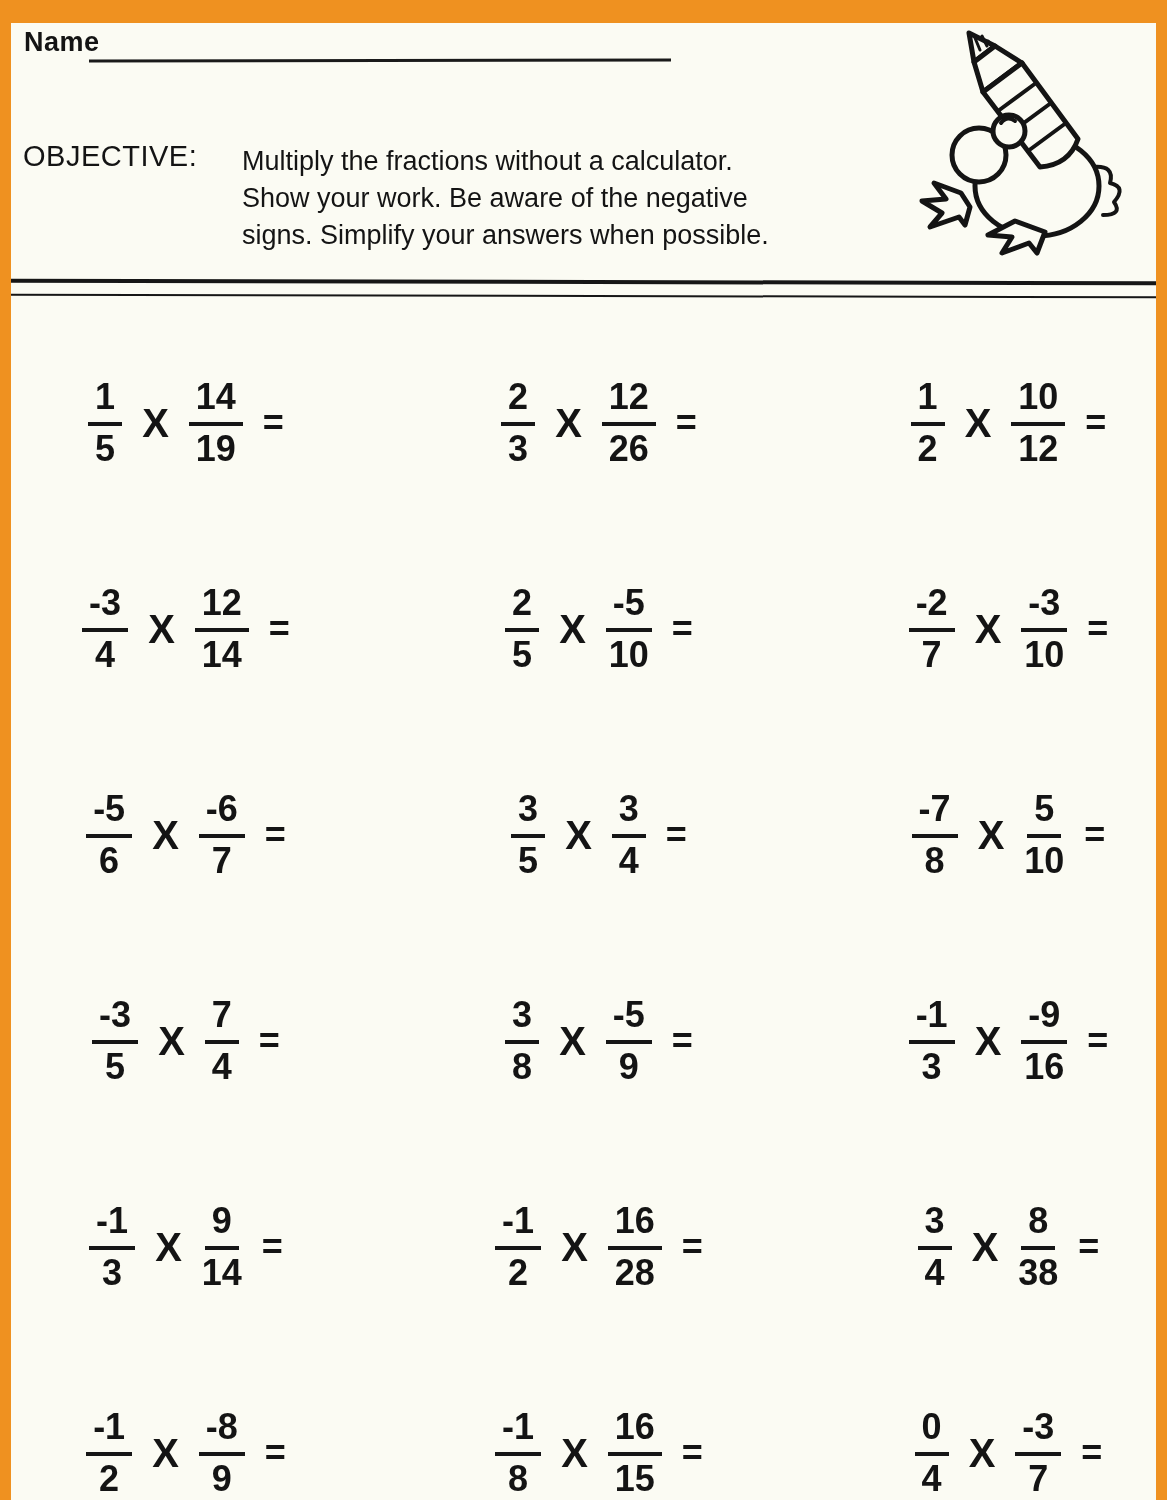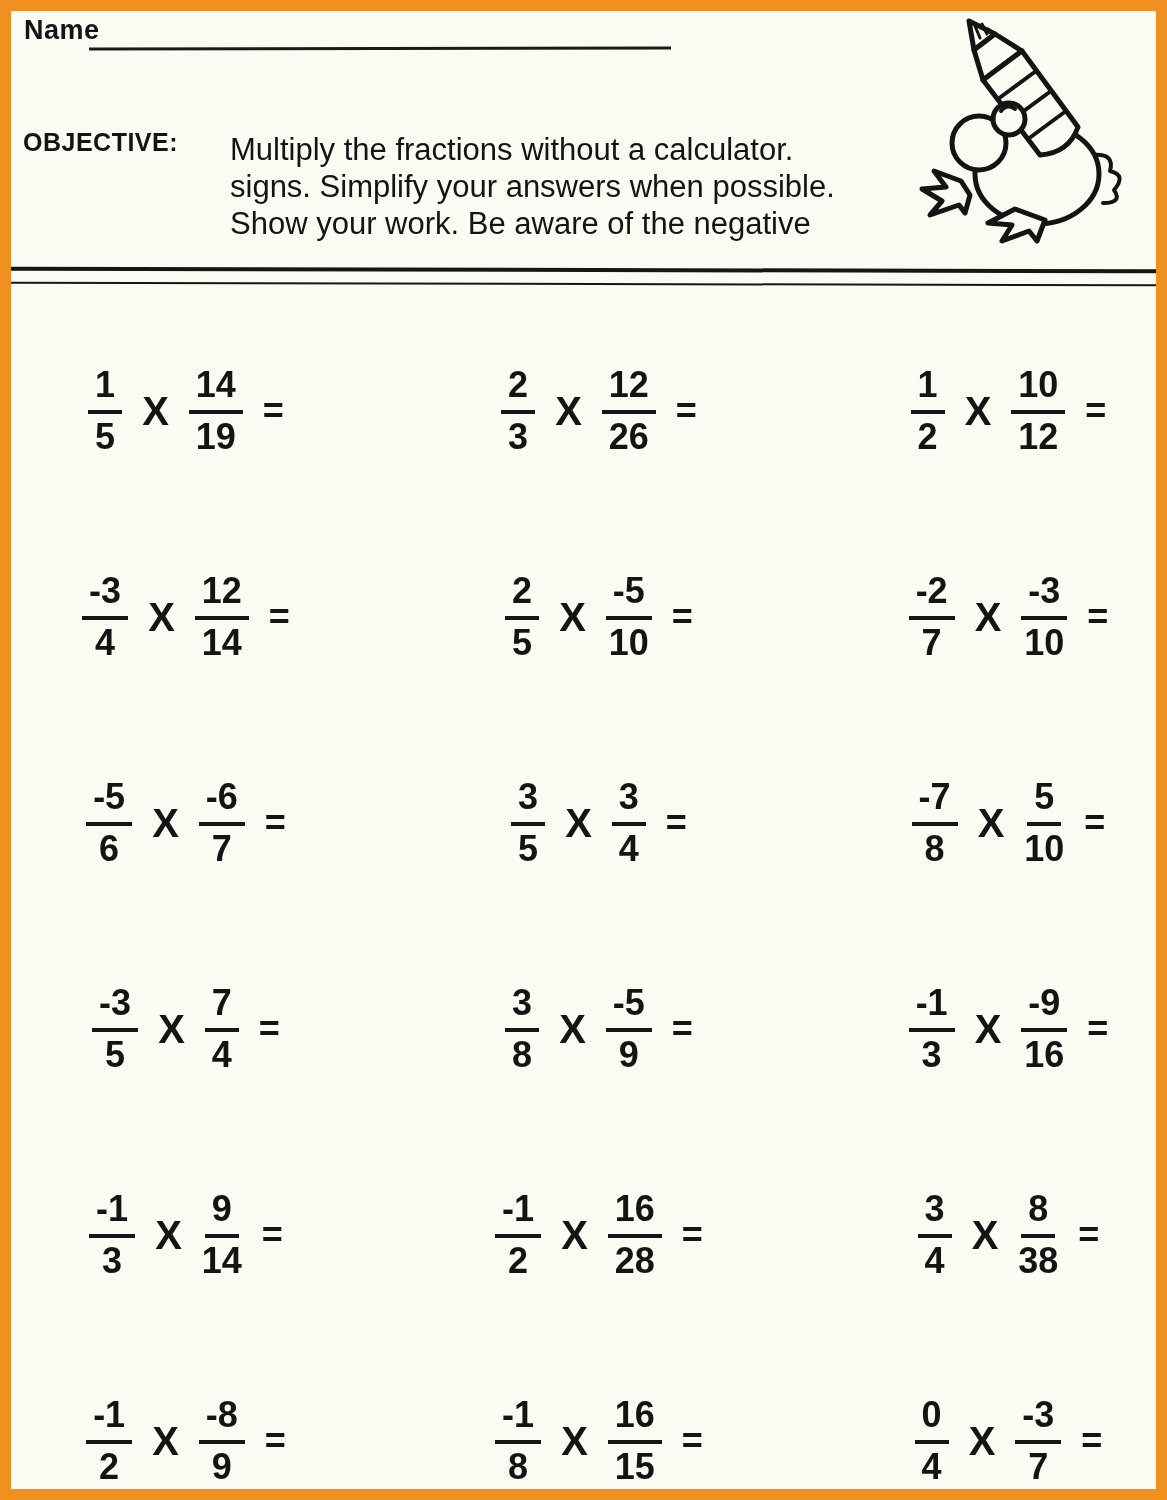--- a/index.html
+++ b/index.html
@@ -10,26 +10,27 @@
     box-sizing:border-box;
     padding:11px;
     font-family:"Liberation Sans", sans-serif;
   }
   .paper{
     position:relative;
     width:100%;height:100%;
     background:#FBFBF3;
     overflow:hidden;
     color:#141414;
+    margin-top:12px;
   }
   
   .name-row{position:absolute;top:4px;left:13px;font-size:27px;font-weight:700;letter-spacing:.5px;}
   .name-line{position:absolute;top:36px;left:78px;width:582px;border-bottom:3px solid #1a1a1a;transform:rotate(-0.12deg);}
-  .objective-label{position:absolute;top:117px;left:12px;font-size:25px;font-weight:700;letter-spacing:.5px;}
-  .objective-text{position:absolute;top:120px;left:219px;font-size:31px;line-height:37px;font-weight:400;}
+  .objective-label{position:absolute;top:117px;left:12px;font-size:29px;font-weight:400;letter-spacing:.5px;}
+  .objective-text{position:absolute;top:120px;left:231px;font-size:27px;line-height:37px;font-weight:400;}
   .illustration{position:absolute;top:0;right:24px;width:215px;height:235px;}
   .rule-thick{position:absolute;top:257px;left:0;width:100%;height:4px;background:#161616;transform:rotate(0.12deg);}
   .rule-thin{position:absolute;top:272px;left:0;width:100%;height:2px;background:#161616;transform:rotate(0.12deg);}
   
   .prob-row{
     position:absolute;left:0;width:100%;height:200px;
     display:grid;grid-template-columns:350px 440px 1fr;
   }
   .cell{display:flex;align-items:center;justify-content:center;gap:20px;}
   .cell.c2{transform:translateX(18px);}
@@ -45,22 +46,22 @@
 
 <div class="sheet">
   <div class="paper">
 
     <div class="name-row">Name</div>
     <div class="name-line"></div>
 
     <div class="objective-label">OBJECTIVE:</div>
     <div class="objective-text">
       <div>Multiply the fractions without a calculator.</div>
+      <div>Show your work. Be aware of the negative</div>
       <div>signs. Simplify your answers when possible.</div>
-      <div>Show your work. Be aware of the negative</div>
     </div>
 
     <svg class="illustration" viewBox="0 0 215 235" xmlns="http://www.w3.org/2000/svg">
       <g stroke="#141414" stroke-width="5" fill="#FBFBF3" stroke-linejoin="round" stroke-linecap="round">
 
         <path d="M176 144 q22 -2 17 16 q17 4 4 19 q9 13 -11 13" fill="none" stroke-width="4"></path>
 
         <ellipse cx="120" cy="163" rx="62" ry="50"></ellipse>
 
         <circle cx="62" cy="132" r="27"></circle>

